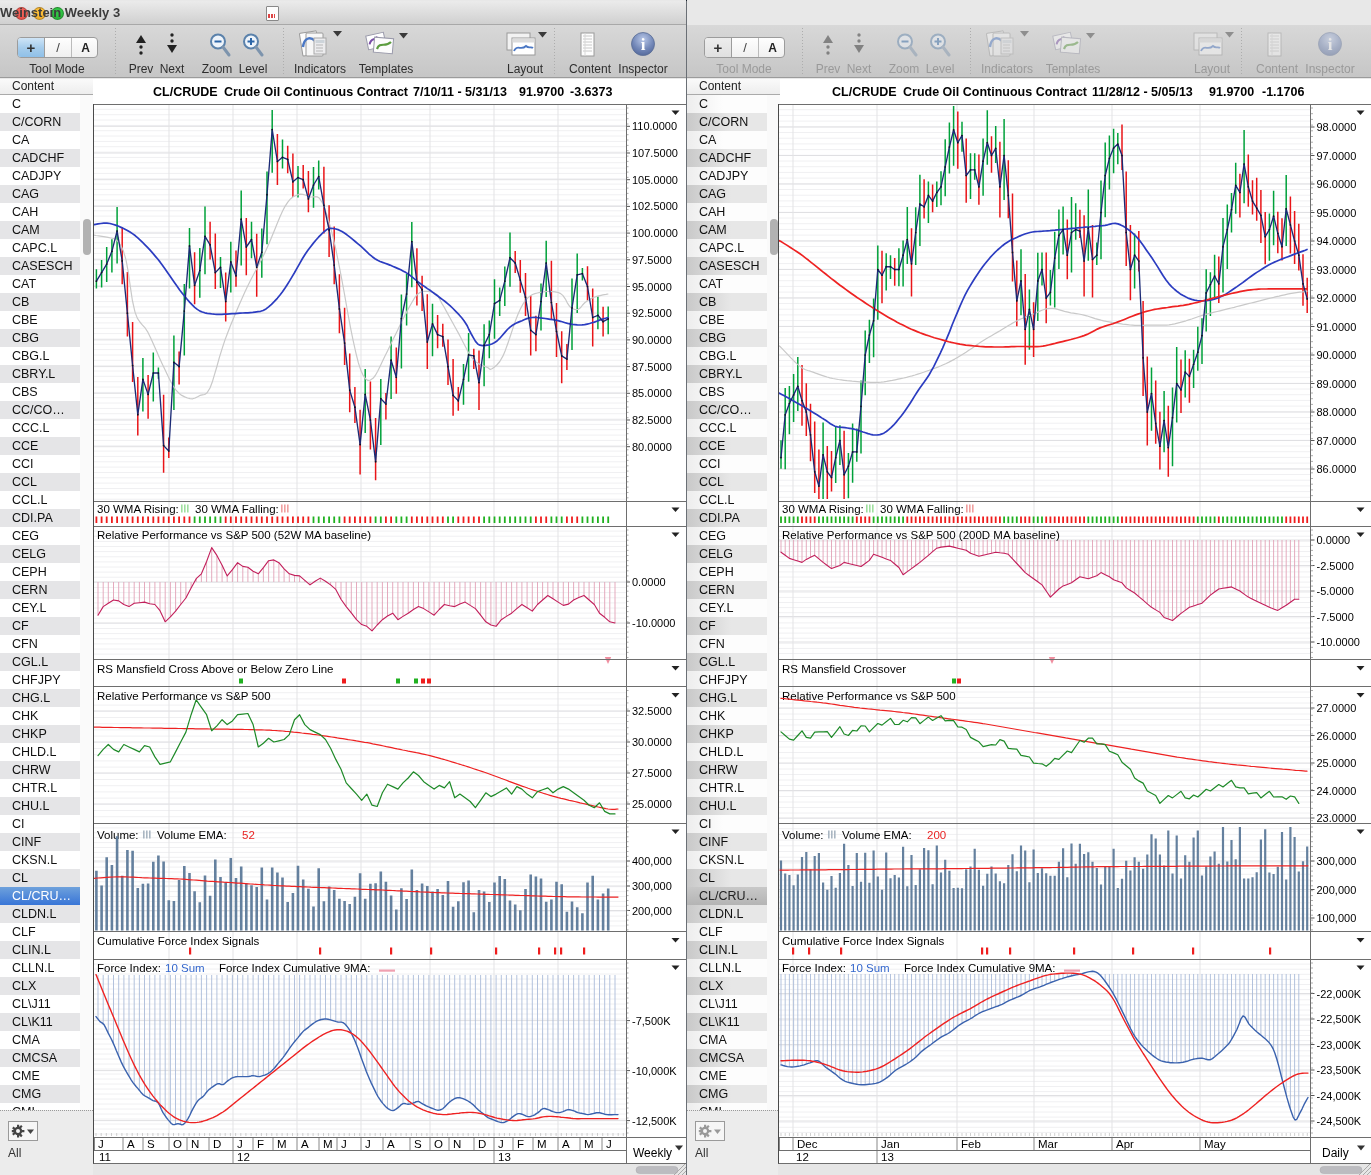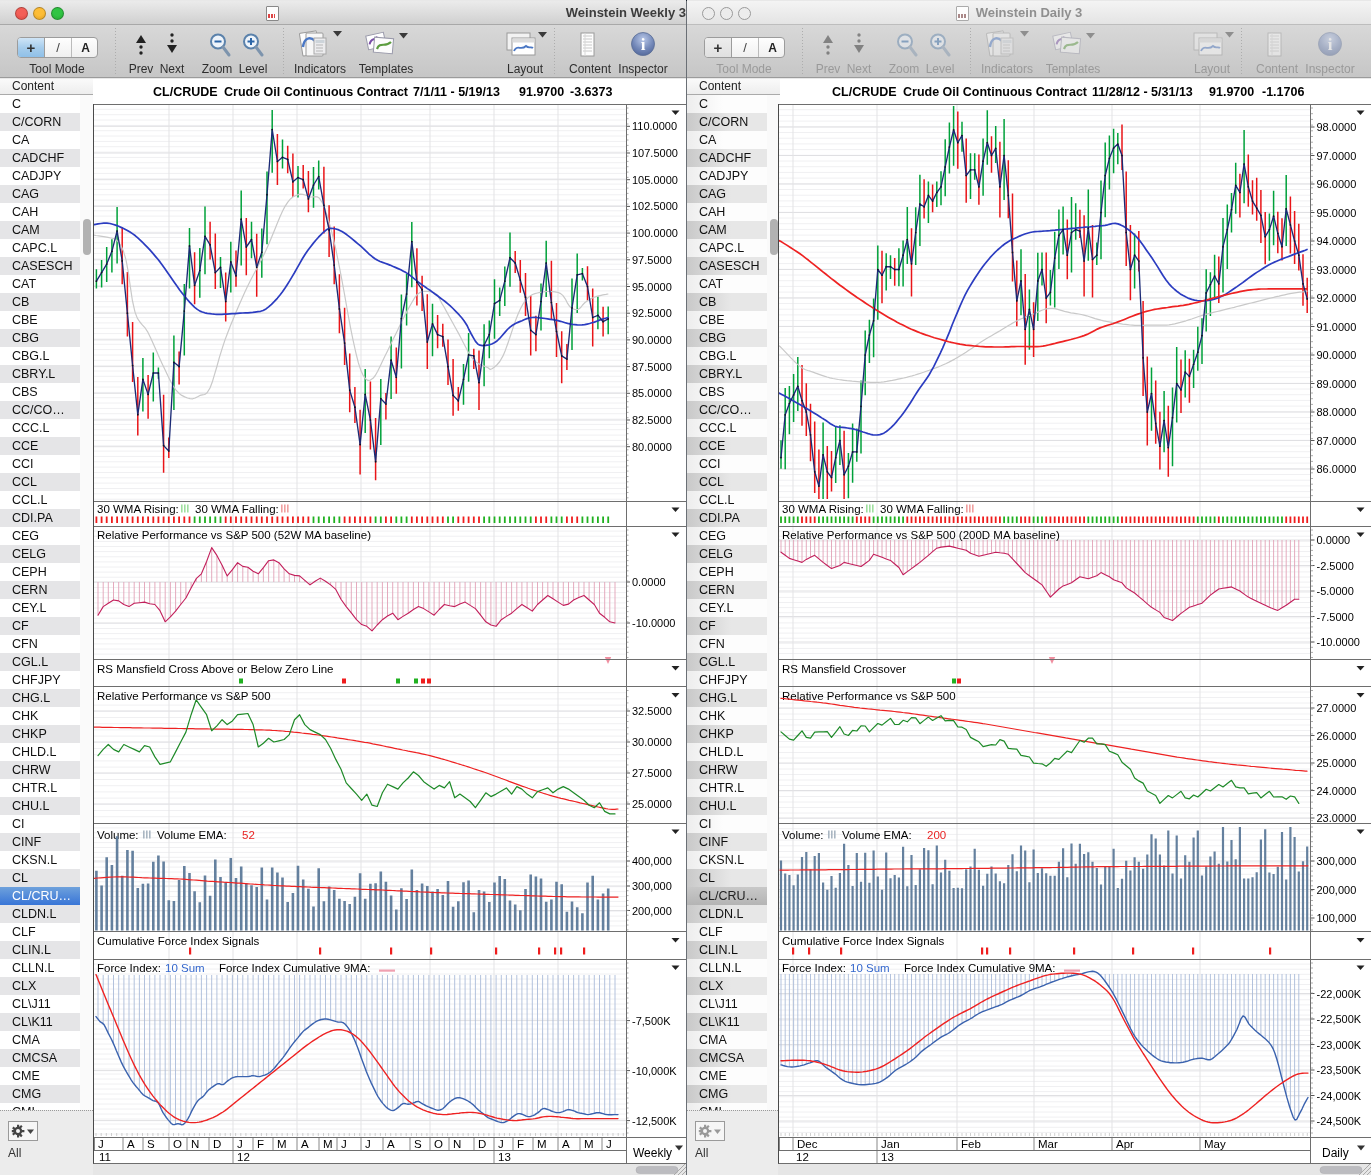--- a/index.html
+++ b/index.html
@@ -8,21 +8,21 @@
 <div id="page">
     <div style="position:absolute;left:0;top:0;width:1371px;height:1.5px;background:#18222c"></div>
     <div style="position:absolute;left:0;top:0;width:686px;height:1175px;background:#e8e8e8"></div>
     <div style="position:absolute;left:0px;top:1px;width:686px;height:24px;background:linear-gradient(#ebebeb,#d0d0d0);border-bottom:1px solid #a8a8a8;box-sizing:border-box">
       <span style="position:absolute;left:15px;top:6px;width:13px;height:13px;border-radius:7px;background:radial-gradient(circle at 50% 30%, #f35f57, #f35f57 45%, #d94942);border:0.5px solid rgba(0,0,0,.25);box-sizing:border-box"></span>
       <span style="position:absolute;left:33px;top:6px;width:13px;height:13px;border-radius:7px;background:radial-gradient(circle at 50% 30%, #fdbd36, #fdbd36 45%, #dfa023);border:0.5px solid rgba(0,0,0,.25);box-sizing:border-box"></span>
       <span style="position:absolute;left:51px;top:6px;width:13px;height:13px;border-radius:7px;background:radial-gradient(circle at 50% 30%, #30c443, #30c443 45%, #27a532);border:0.5px solid rgba(0,0,0,.25);box-sizing:border-box"></span>
       <span style="position:absolute;left:266.2px;top:5px;width:13px;height:15px;background:#fdfdfd;border:1px solid #888;border-radius:1px;box-sizing:border-box">
         <span style="position:absolute;left:1px;top:7px;width:9px;height:4px;background:repeating-linear-gradient(90deg,#d44 0 1.5px,#fff 1.5px 3px)"></span>
       </span>
-      <div style="position:absolute;left:0;right:0;top:4px;text-align:right;font-size:13px;color:#3c3c3c;font-weight:bold">Weinstein Weekly 3</div>
+      <div style="position:absolute;left:0;right:0;top:4px;text-align:left;font-size:13px;color:#3c3c3c;font-weight:bold">Weinstein Weekly 3</div>
     </div>
     <div style="position:absolute;left:0px;top:25px;width:686px;height:53px;background:linear-gradient(#d8d8d8,#c6c6c6);border-bottom:1px solid #9b9b9b;box-sizing:border-box"></div>
     <div style="position:absolute;left:17px;top:37px;width:81px;height:21px;background:linear-gradient(#fefefe,#f0f0f0);border:1px solid #9c9c9c;border-radius:4px;box-sizing:border-box;overflow:hidden">
       <span style="position:absolute;left:0;top:0;width:27px;height:100%;background:linear-gradient(#cfe5f7,#a7cdec 50%,#8fc0e8);border-right:1px solid #9c9c9c;box-sizing:border-box;text-align:center;font-size:15px;font-weight:bold;color:#333;line-height:19px">+</span>
       <span style="position:absolute;left:27px;top:0;width:27px;height:100%;border-right:1px solid #bbb;box-sizing:border-box;text-align:center;font-size:13px;color:#444;line-height:19px">/</span>
       <span style="position:absolute;left:54px;top:0;width:27px;height:100%;text-align:center;font-size:12px;font-weight:bold;color:#222;line-height:20px">A</span>
     </div>
     <div style="position:absolute;left:12px;top:62px;width:90px;text-align:center;font-size:12px;color:#2e2e2e">Tool Mode</div>
     <div style="position:absolute;left:114.5px;top:28px;width:1px;height:46px;background:repeating-linear-gradient(#adadad 0 1px,transparent 1px 3px)"></div>
     <div style="position:absolute;left:282.5px;top:28px;width:1px;height:46px;background:repeating-linear-gradient(#adadad 0 1px,transparent 1px 3px)"></div>
@@ -91,21 +91,21 @@
           <stop offset="1" stop-color="#4a5f93"></stop>
         </radialGradient>
       </defs>
       <circle cx="15" cy="14" r="11.5" fill="url(#insg)" stroke="#5a6d94" stroke-width="0.8"></circle>
       <text x="15" y="20" font-size="17" font-weight="bold" fill="#fff" text-anchor="middle" font-family="Liberation Serif,serif">i</text>
     </svg>
     <div style="position:absolute;left:598px;top:62px;width:90px;text-align:center;font-size:12px;color:#2e2e2e">Inspector</div>
     <div style="position:absolute;left:93px;top:79px;width:593px;height:25px;background:#fff;font-size:12.5px;font-weight:bold;color:#000;box-sizing:border-box">
       <span style="position:absolute;left:60px;top:6px;white-space:nowrap">CL/CRUDE</span>
       <span style="position:absolute;left:131px;top:6px;white-space:nowrap">Crude Oil Continuous Contract</span>
-      <span style="position:absolute;left:320px;top:6px;white-space:nowrap">7/1/11 - 5/19/13</span>
+      <span style="position:absolute;left:320px;top:6px;white-space:nowrap">7/10/11 - 5/31/13</span>
       <span style="position:absolute;left:426px;top:6px;white-space:nowrap">91.9700</span>
       <span style="position:absolute;left:477px;top:6px;white-space:nowrap">-3.6373</span>
     </div>
     <div style="position:absolute;left:0px;top:79px;width:93px;height:15.5px;background:linear-gradient(#fafafa,#ededed);border-bottom:1px solid #aaa;box-sizing:border-box;font-size:12px;color:#222;padding-left:12px">Content</div>
     <div style="position:absolute;left:0px;top:94.5px;width:79.5px;height:18px;background:#fff;color:#111;font-size:12.5px;padding:2px 0 0 12px;box-sizing:border-box;overflow:hidden">C</div>
     <div style="position:absolute;left:0px;top:112.5px;width:79.5px;height:18px;background:#e5e5e7;color:#111;font-size:12.5px;padding:2px 0 0 12px;box-sizing:border-box;overflow:hidden">C/CORN</div>
     <div style="position:absolute;left:0px;top:130.5px;width:79.5px;height:18px;background:#fff;color:#111;font-size:12.5px;padding:2px 0 0 12px;box-sizing:border-box;overflow:hidden">CA</div>
     <div style="position:absolute;left:0px;top:148.5px;width:79.5px;height:18px;background:#e5e5e7;color:#111;font-size:12.5px;padding:2px 0 0 12px;box-sizing:border-box;overflow:hidden">CADCHF</div>
     <div style="position:absolute;left:0px;top:166.5px;width:79.5px;height:18px;background:#fff;color:#111;font-size:12.5px;padding:2px 0 0 12px;box-sizing:border-box;overflow:hidden">CADJPY</div>
     <div style="position:absolute;left:0px;top:184.5px;width:79.5px;height:18px;background:#e5e5e7;color:#111;font-size:12.5px;padding:2px 0 0 12px;box-sizing:border-box;overflow:hidden">CAG</div>
@@ -460,29 +460,20 @@
 <path d="M671.5 507.5h8l-4 4.5z" fill="#222"></path>
 <path d="M671.5 532.5h8l-4 4.5z" fill="#222"></path>
 <path d="M671.5 666.0h8l-4 4.5z" fill="#222"></path>
 <path d="M671.5 693.0h8l-4 4.5z" fill="#222"></path>
 <path d="M671.5 829.5h8l-4 4.5z" fill="#222"></path>
 <path d="M671.5 938.0h8l-4 4.5z" fill="#222"></path>
 <path d="M671.5 965.5h8l-4 4.5z" fill="#222"></path>
     </svg>
     <div style="position:absolute;left:685.5px;top:1px;width:1.5px;height:1174px;background:#6a6f75"></div>
     <div style="position:absolute;left:687px;top:0;width:684px;height:1175px;background:#e8e8e8"></div>
-    <div style="position:absolute;left:687px;top:1px;width:684px;height:24px;background:linear-gradient(#f4f4f4,#e4e4e4);border-bottom:1px solid #bdbdbd;box-sizing:border-box">
-      <span style="position:absolute;left:15px;top:6px;width:13px;height:13px;border-radius:7px;background:#ececec;border:1px solid #9a9a9a;box-sizing:border-box"></span>
-      <span style="position:absolute;left:33px;top:6px;width:13px;height:13px;border-radius:7px;background:#ececec;border:1px solid #9a9a9a;box-sizing:border-box"></span>
-      <span style="position:absolute;left:51px;top:6px;width:13px;height:13px;border-radius:7px;background:#ececec;border:1px solid #9a9a9a;box-sizing:border-box"></span>
-      <span style="position:absolute;left:268.8px;top:5px;width:13px;height:15px;background:#fdfdfd;border:1px solid #aaa;border-radius:1px;box-sizing:border-box">
-        <span style="position:absolute;left:1px;top:7px;width:9px;height:4px;background:repeating-linear-gradient(90deg,#a88 0 1.5px,#fff 1.5px 3px)"></span>
-      </span>
-      <div style="position:absolute;left:0;right:0;top:4px;text-align:center;font-size:13px;color:#8f8f8f;font-weight:bold">Weinstein Daily 3</div>
-    </div>
     <div style="position:absolute;left:687px;top:25px;width:684px;height:53px;background:linear-gradient(#d8d8d8,#c6c6c6);border-bottom:1px solid #9b9b9b;box-sizing:border-box"></div>
     <div style="position:absolute;left:704px;top:37px;width:81px;height:21px;background:linear-gradient(#fefefe,#f0f0f0);border:1px solid #9c9c9c;border-radius:4px;box-sizing:border-box;overflow:hidden">
       <span style="position:absolute;left:0;top:0;width:27px;height:100%;background:linear-gradient(#ededed,#e0e0e0);border-right:1px solid #9c9c9c;box-sizing:border-box;text-align:center;font-size:15px;font-weight:bold;color:#333;line-height:19px">+</span>
       <span style="position:absolute;left:27px;top:0;width:27px;height:100%;border-right:1px solid #bbb;box-sizing:border-box;text-align:center;font-size:13px;color:#444;line-height:19px">/</span>
       <span style="position:absolute;left:54px;top:0;width:27px;height:100%;text-align:center;font-size:12px;font-weight:bold;color:#222;line-height:20px">A</span>
     </div>
     <div style="position:absolute;left:699px;top:62px;width:90px;text-align:center;font-size:12px;color:#9a9a9a">Tool Mode</div>
     <div style="position:absolute;left:801.5px;top:28px;width:1px;height:46px;background:repeating-linear-gradient(#adadad 0 1px,transparent 1px 3px)"></div>
     <div style="position:absolute;left:969.5px;top:28px;width:1px;height:46px;background:repeating-linear-gradient(#adadad 0 1px,transparent 1px 3px)"></div>
     <div style="position:absolute;left:1241px;top:28px;width:1px;height:46px;background:repeating-linear-gradient(#adadad 0 1px,transparent 1px 3px)"></div>
@@ -550,21 +541,21 @@
           <stop offset="1" stop-color="#4a5f93"></stop>
         </radialGradient>
       </defs>
       <circle cx="15" cy="14" r="11.5" fill="url(#insg)" stroke="#5a6d94" stroke-width="0.8"></circle>
       <text x="15" y="20" font-size="17" font-weight="bold" fill="#fff" text-anchor="middle" font-family="Liberation Serif,serif">i</text>
     </svg>
     <div style="position:absolute;left:1285px;top:62px;width:90px;text-align:center;font-size:12px;color:#9a9a9a">Inspector</div>
     <div style="position:absolute;left:778px;top:79px;width:593px;height:25px;background:#fff;font-size:12.5px;font-weight:bold;color:#000;box-sizing:border-box">
       <span style="position:absolute;left:54px;top:6px;white-space:nowrap">CL/CRUDE</span>
       <span style="position:absolute;left:125px;top:6px;white-space:nowrap">Crude Oil Continuous Contract</span>
-      <span style="position:absolute;left:314px;top:6px;white-space:nowrap">11/28/12 - 5/31/13</span>
+      <span style="position:absolute;left:314px;top:6px;white-space:nowrap">11/28/12 - 5/05/13</span>
       <span style="position:absolute;left:431px;top:6px;white-space:nowrap">91.9700</span>
       <span style="position:absolute;left:484px;top:6px;white-space:nowrap">-1.1706</span>
     </div>
     <div style="position:absolute;left:687px;top:79px;width:93px;height:15.5px;background:linear-gradient(#fafafa,#ededed);border-bottom:1px solid #aaa;box-sizing:border-box;font-size:12px;color:#222;padding-left:12px">Content</div>
     <div style="position:absolute;left:687px;top:94.5px;width:79.5px;height:18px;background:linear-gradient(90deg,#ededed,#fdfdfd 45%);color:#111;font-size:12.5px;padding:2px 0 0 12px;box-sizing:border-box;overflow:hidden">C</div>
     <div style="position:absolute;left:687px;top:112.5px;width:79.5px;height:18px;background:linear-gradient(90deg,#c9c9c9,#e7e7e7 55%);color:#111;font-size:12.5px;padding:2px 0 0 12px;box-sizing:border-box;overflow:hidden">C/CORN</div>
     <div style="position:absolute;left:687px;top:130.5px;width:79.5px;height:18px;background:linear-gradient(90deg,#ededed,#fdfdfd 45%);color:#111;font-size:12.5px;padding:2px 0 0 12px;box-sizing:border-box;overflow:hidden">CA</div>
     <div style="position:absolute;left:687px;top:148.5px;width:79.5px;height:18px;background:linear-gradient(90deg,#c9c9c9,#e7e7e7 55%);color:#111;font-size:12.5px;padding:2px 0 0 12px;box-sizing:border-box;overflow:hidden">CADCHF</div>
     <div style="position:absolute;left:687px;top:166.5px;width:79.5px;height:18px;background:linear-gradient(90deg,#ededed,#fdfdfd 45%);color:#111;font-size:12.5px;padding:2px 0 0 12px;box-sizing:border-box;overflow:hidden">CADJPY</div>
     <div style="position:absolute;left:687px;top:184.5px;width:79.5px;height:18px;background:linear-gradient(90deg,#c9c9c9,#e7e7e7 55%);color:#111;font-size:12.5px;padding:2px 0 0 12px;box-sizing:border-box;overflow:hidden">CAG</div>

